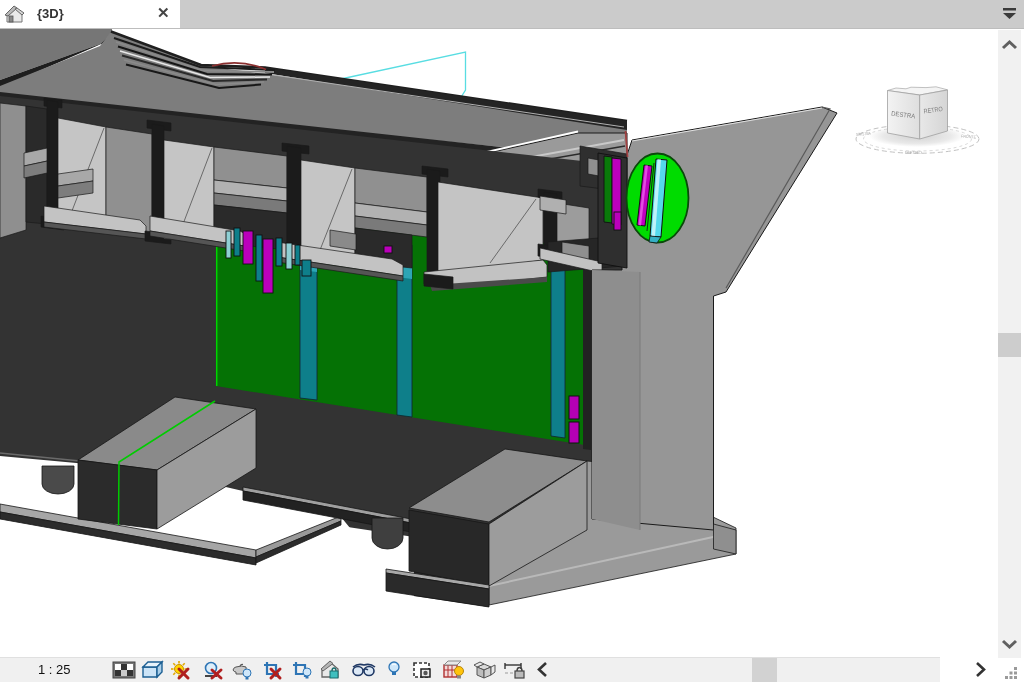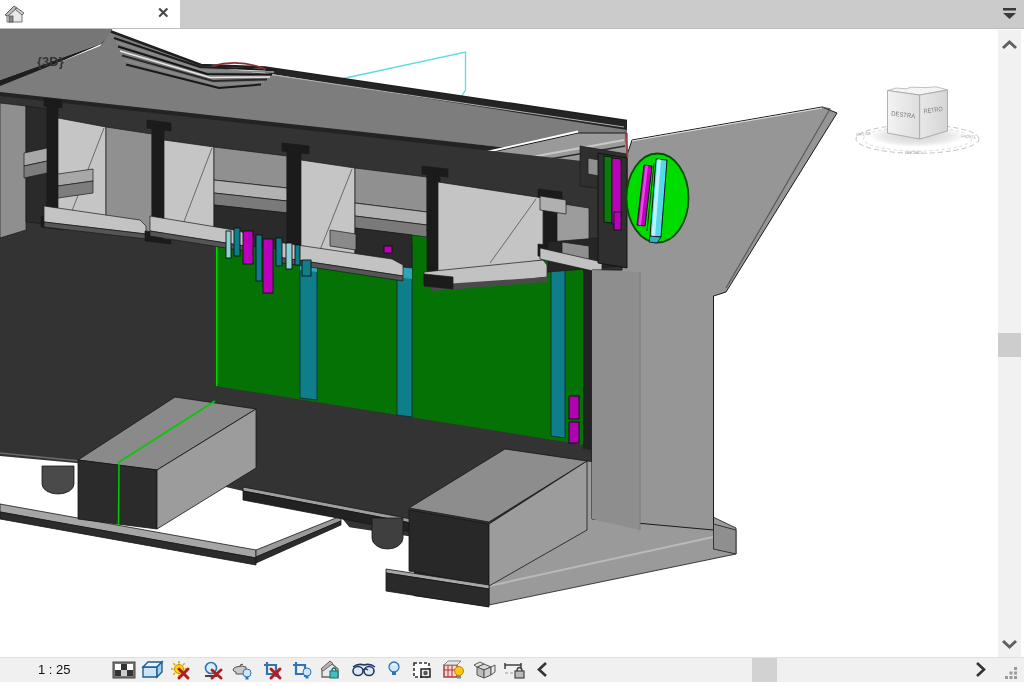--- a/index.html
+++ b/index.html
@@ -1,25 +1,25 @@
 <!DOCTYPE html>
 <html><head>
 <meta charset="utf-8">
 <style>
 html,body{margin:0;padding:0;width:1024px;height:686px;overflow:hidden;background:#fff;
 font-family:"Liberation Sans",sans-serif;}
 #tabbar{position:absolute;left:0;top:0;width:1024px;height:28px;background:#cbcbcb;z-index:5;box-shadow:0 1px 0 #bdbdbd;}
 #vscroll,#bottombar{z-index:5;}
 #tab1{position:absolute;left:0;top:0;width:180px;height:28px;background:#ffffff;}
-#tablabel{position:absolute;left:37px;top:6px;font-size:13px;font-weight:bold;color:#333;margin-top:48px;}
+#tablabel{position:absolute;left:37px;top:6px;font-size:13px;font-weight:bold;color:#333;}
 #tabx{position:absolute;left:157px;top:4px;font-size:15px;font-weight:bold;color:#444;}
 #model{position:absolute;left:0;top:0;}
 #vscroll{position:absolute;left:998px;top:30px;width:23px;height:628px;background:#f1f1f1;}
 #vthumb{position:absolute;left:0px;top:303px;width:23px;height:24px;background:#cdcdcd;}
-#bottombar{position:absolute;left:0;top:658px;width:1024px;height:24px;background:#f0f0f0;box-shadow:0 -1px 0 #e0e0e0;}
+#bottombar{position:absolute;left:0;top:658px;width:940px;height:24px;background:#f0f0f0;box-shadow:0 -1px 0 #e0e0e0;}
 #scale{position:absolute;left:38px;top:4px;font-size:13px;color:#111;}
 #hthumb{position:absolute;left:752px;top:0px;width:25px;height:24px;background:#d2d2d2;}
 </style>
 </head>
 <body>
 <div id="tabbar">
   <div id="tab1">
     <svg width="28" height="28" style="position:absolute;left:3px;top:3px">
       <g>
        <polygon points="4,11 11,4 19,10 19,19 4,19" fill="#e9e9e9" stroke="#777" stroke-width="1"></polygon>

